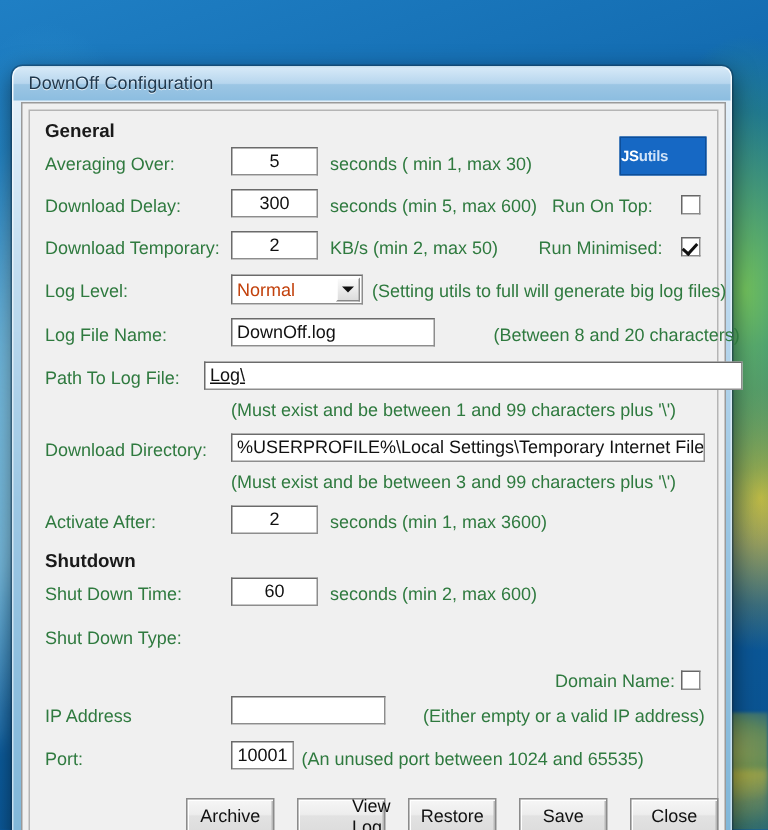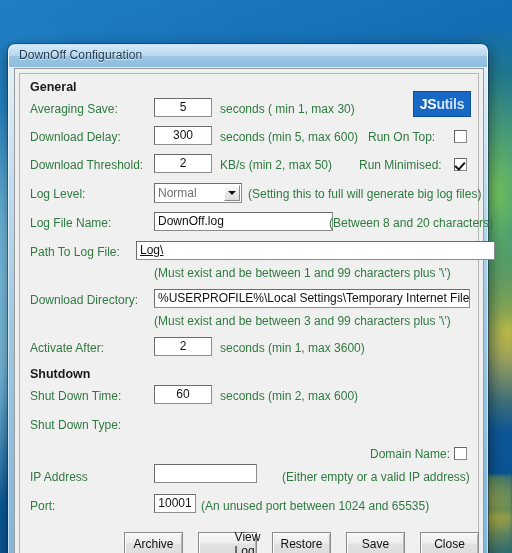--- a/index.html
+++ b/index.html
@@ -88,21 +88,21 @@
     font-size:12px;color:#111;
     padding:0 3px;
     line-height:17px;height:19px;
     overflow:hidden;white-space:nowrap;
   }
   .tbox.num{text-align:center;}
   .combo{
     position:absolute;height:20px;box-sizing:border-box;
     background:#ffffff;border:1px solid #8d8d8d;
     border-top-color:#6b6b6b;border-left-color:#6b6b6b;
-    font-size:12px;color:#737373;
+    font-size:12px;color:#c2410c;
     display:flex;align-items:center;
   }
   .combo .ctext{flex:1;padding-left:3px;line-height:18px;}
   .combo .carrow{
     width:16px;height:16px;margin-right:1px;
     background:linear-gradient(180deg,#fbfbfb,#dcdcdc);
     border:1px solid #888;border-top-color:#fff;border-left-color:#fff;
     box-sizing:border-box;
     display:flex;align-items:center;justify-content:center;
   }
@@ -126,22 +126,22 @@
     background:linear-gradient(180deg,#f6f6f6 0%,#ededed 45%,#e2e2e2 50%,#dcdcdc 100%);
     border:1px solid #8b8b8b;
     font-size:12px;color:#111;
     display:flex;align-items:center;justify-content:center;
     box-shadow:inset 1px 1px 0 #ffffff, inset -1px -1px 0 #b8b8b8;
   }
   #logo{
     position:absolute;right:7px;top:17px;
     width:56px;height:24px;
     background:#1668c4;
-    display:flex;align-items:center;justify-content:center;
-    font-size:14px;font-weight:bold;letter-spacing:-.2px;
+    display:flex;align-items:center;
+    font-size:10px;font-weight:bold;letter-spacing:-.2px;
     border:1px solid #0d4e99;
   }
   #logo .js{color:#ffffff;}
   #logo .ut{color:#cfe2f7;font-weight:bold;}
 </style>
 </head>
 <body>
 
 <div id="desktop">
   <div id="wall-swoosh"></div>
@@ -158,47 +158,47 @@
   <div id="client">
     <div id="inner">
 
       <div class="grp-title" style="left:10px;top:6px;">General</div>
 
       <div id="logo">
         <span class="js">JS</span>
           <span class="ut">utils</span>
       </div>
 
-      <div class="lbl" style="left:10px;top:28px;">Averaging Save:</div>
+      <div class="lbl" style="left:10px;top:28px;">Averaging Over:</div>
       <div class="tbox num" style="left:134px;top:24px;width:58px;">5</div>
       <div class="hint" style="left:200px;top:28px;">seconds ( min 1, max 30)</div>
 
       <div class="lbl" style="left:10px;top:56px;">Download Delay:</div>
       <div class="tbox num" style="left:134px;top:52px;width:58px;">300</div>
       <div class="hint" style="left:200px;top:56px;">seconds (min 5, max 600)</div>
       <div class="lbl" style="left:348px;top:56px;">Run On Top:</div>
       <div class="cbox" style="left:434px;top:56px;"></div>
 
-      <div class="lbl" style="left:10px;top:84px;">Download Threshold:</div>
+      <div class="lbl" style="left:10px;top:84px;">Download Temporary:</div>
       <div class="tbox num" style="left:134px;top:80px;width:58px;">2</div>
       <div class="hint" style="left:200px;top:84px;">KB/s (min 2, max 50)</div>
       <div class="lbl" style="left:339px;top:84px;">Run Minimised:</div>
       <div class="cbox checked" style="left:434px;top:84px;"></div>
 
       <div class="lbl" style="left:10px;top:113px;">Log Level:</div>
       <div class="combo" style="left:134px;top:109px;width:88px;">
         <span class="ctext">Normal</span>
         <span class="carrow">
             <i></i>
           </span>
       </div>
-      <div class="hint" style="left:228px;top:113px;">(Setting this to full will generate big log files)</div>
+      <div class="hint" style="left:228px;top:113px;">(Setting utils to full will generate big log files)</div>
 
       <div class="lbl" style="left:10px;top:142px;">Log File Name:</div>
-      <div class="tbox" style="left:134px;top:138px;width:179px;">DownOff.log</div>
+      <div class="tbox" style="left:134px;top:138px;width:136px;">DownOff.log</div>
       <div class="hint" style="left:309px;top:142px;">(Between 8 and 20 characters)</div>
 
       <div class="lbl" style="left:10px;top:171px;">Path To Log File:</div>
       <div class="tbox" style="left:116px;top:167px;width:359px;text-decoration:underline;">Log\</div>
       <div class="hint" style="left:134px;top:192px;">(Must exist and be between 1 and 99 characters plus '\')</div>
 
       <div class="lbl" style="left:10px;top:219px;">Download Directory:</div>
       <div class="tbox" style="left:134px;top:215px;width:316px;">%USERPROFILE%\Local Settings\Temporary Internet Files\</div>
       <div class="hint" style="left:134px;top:240px;">(Must exist and be between 3 and 99 characters plus '\')</div>
 

